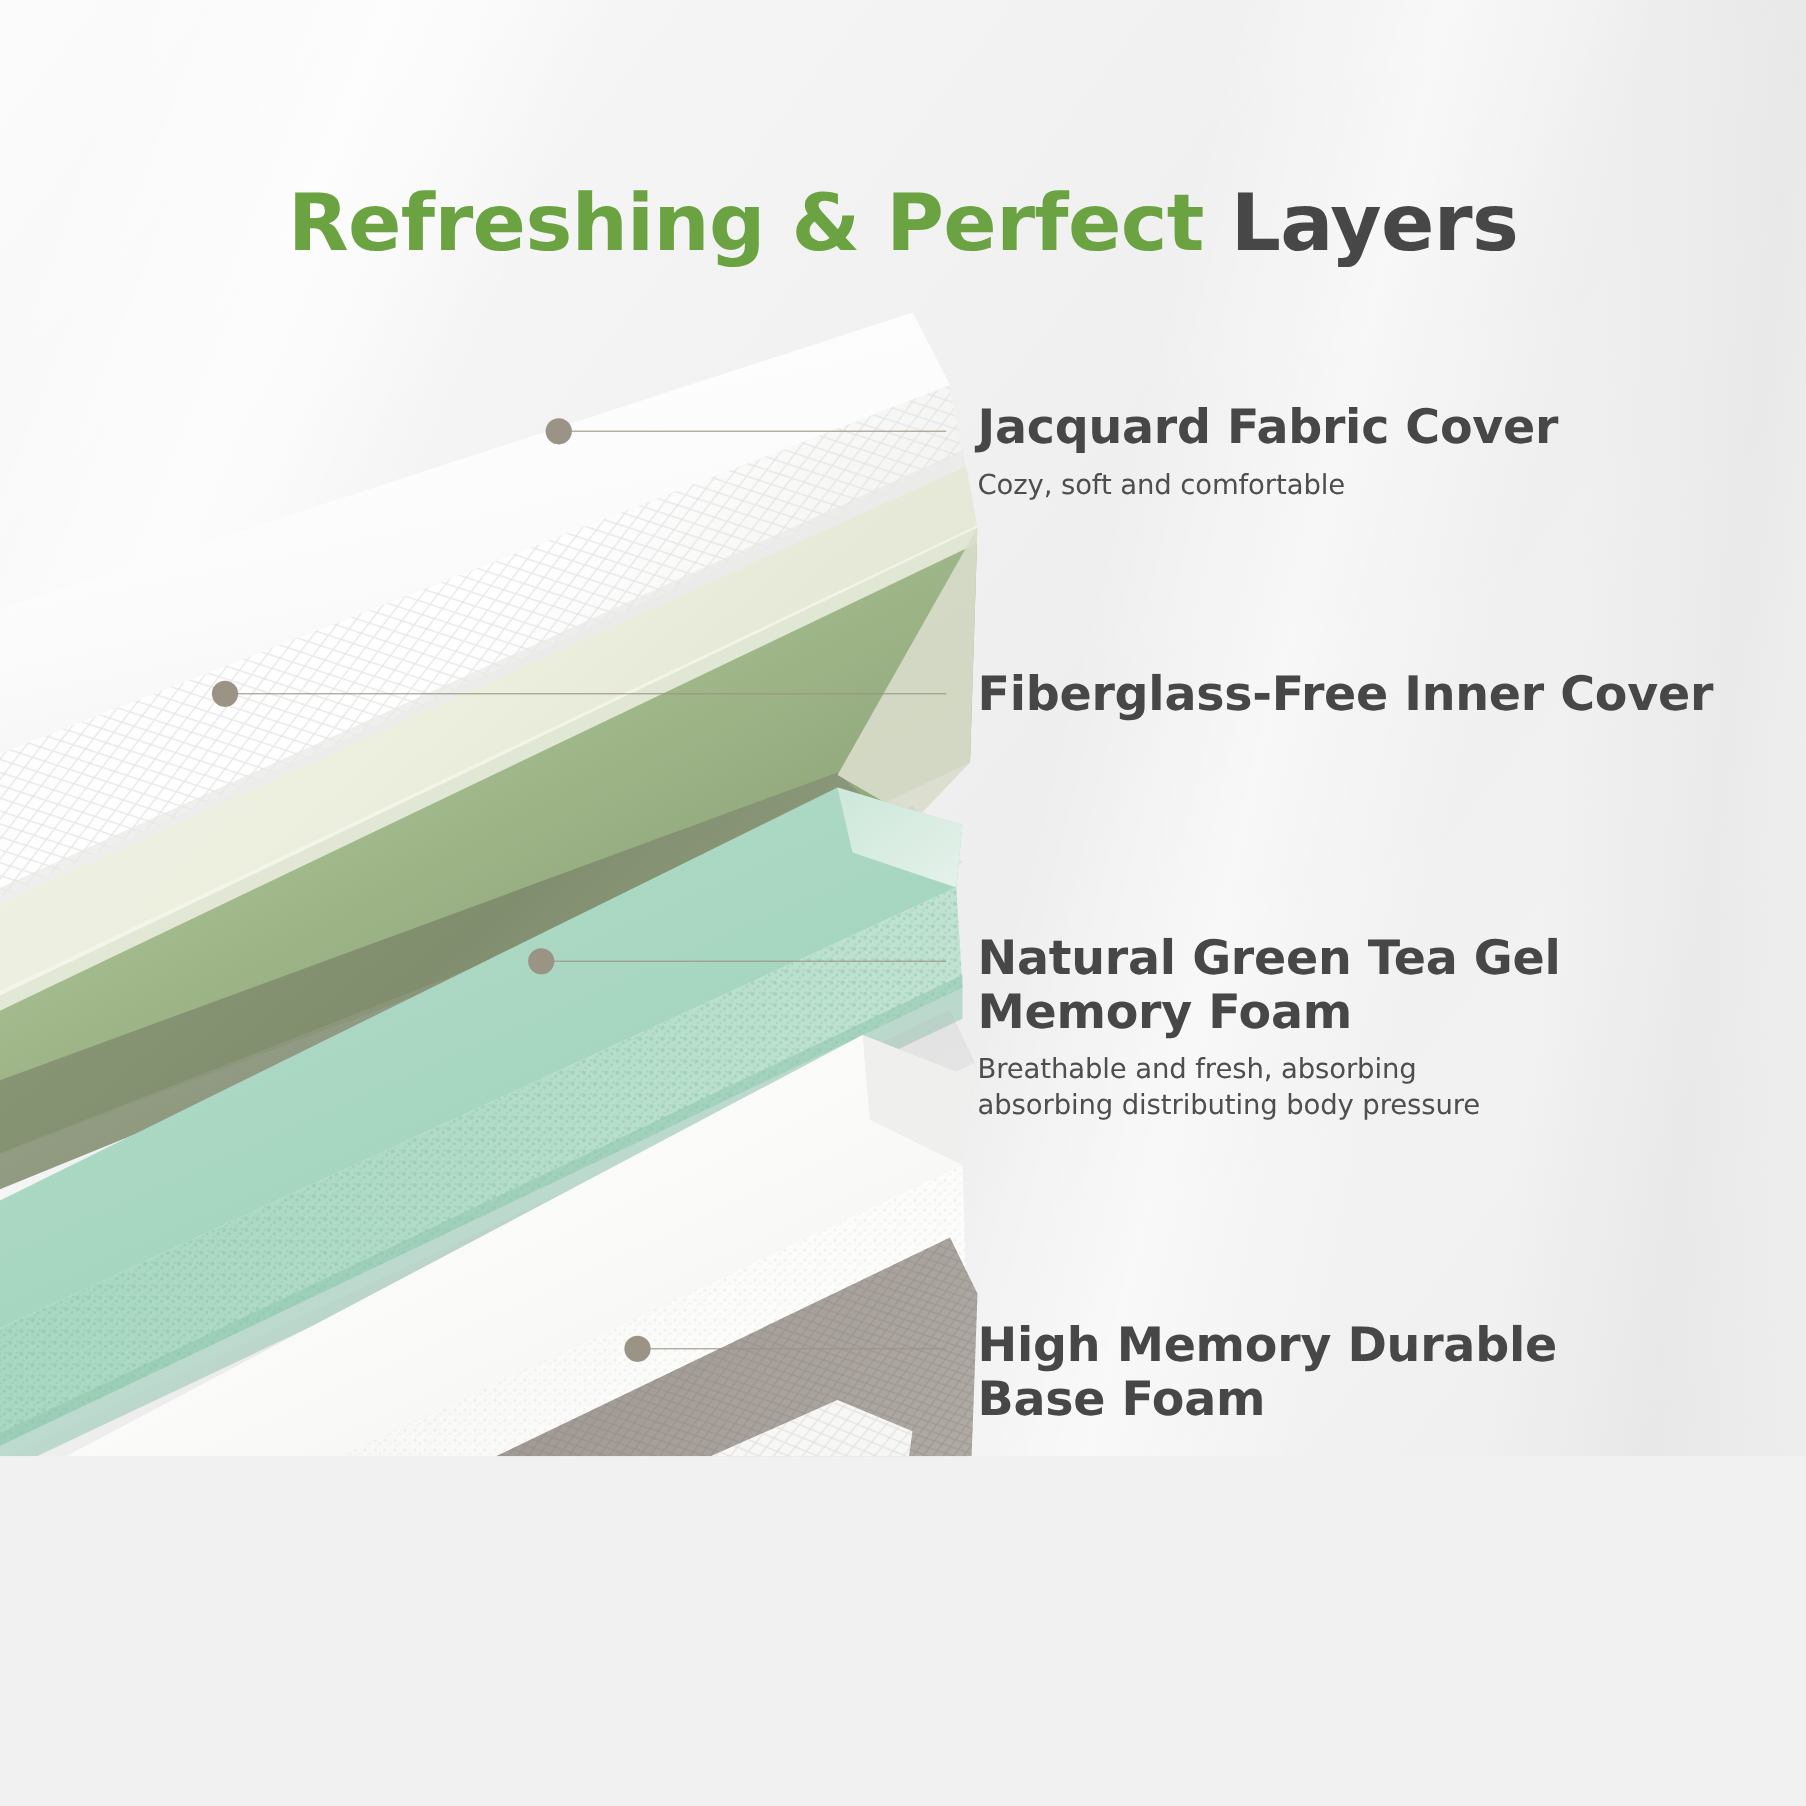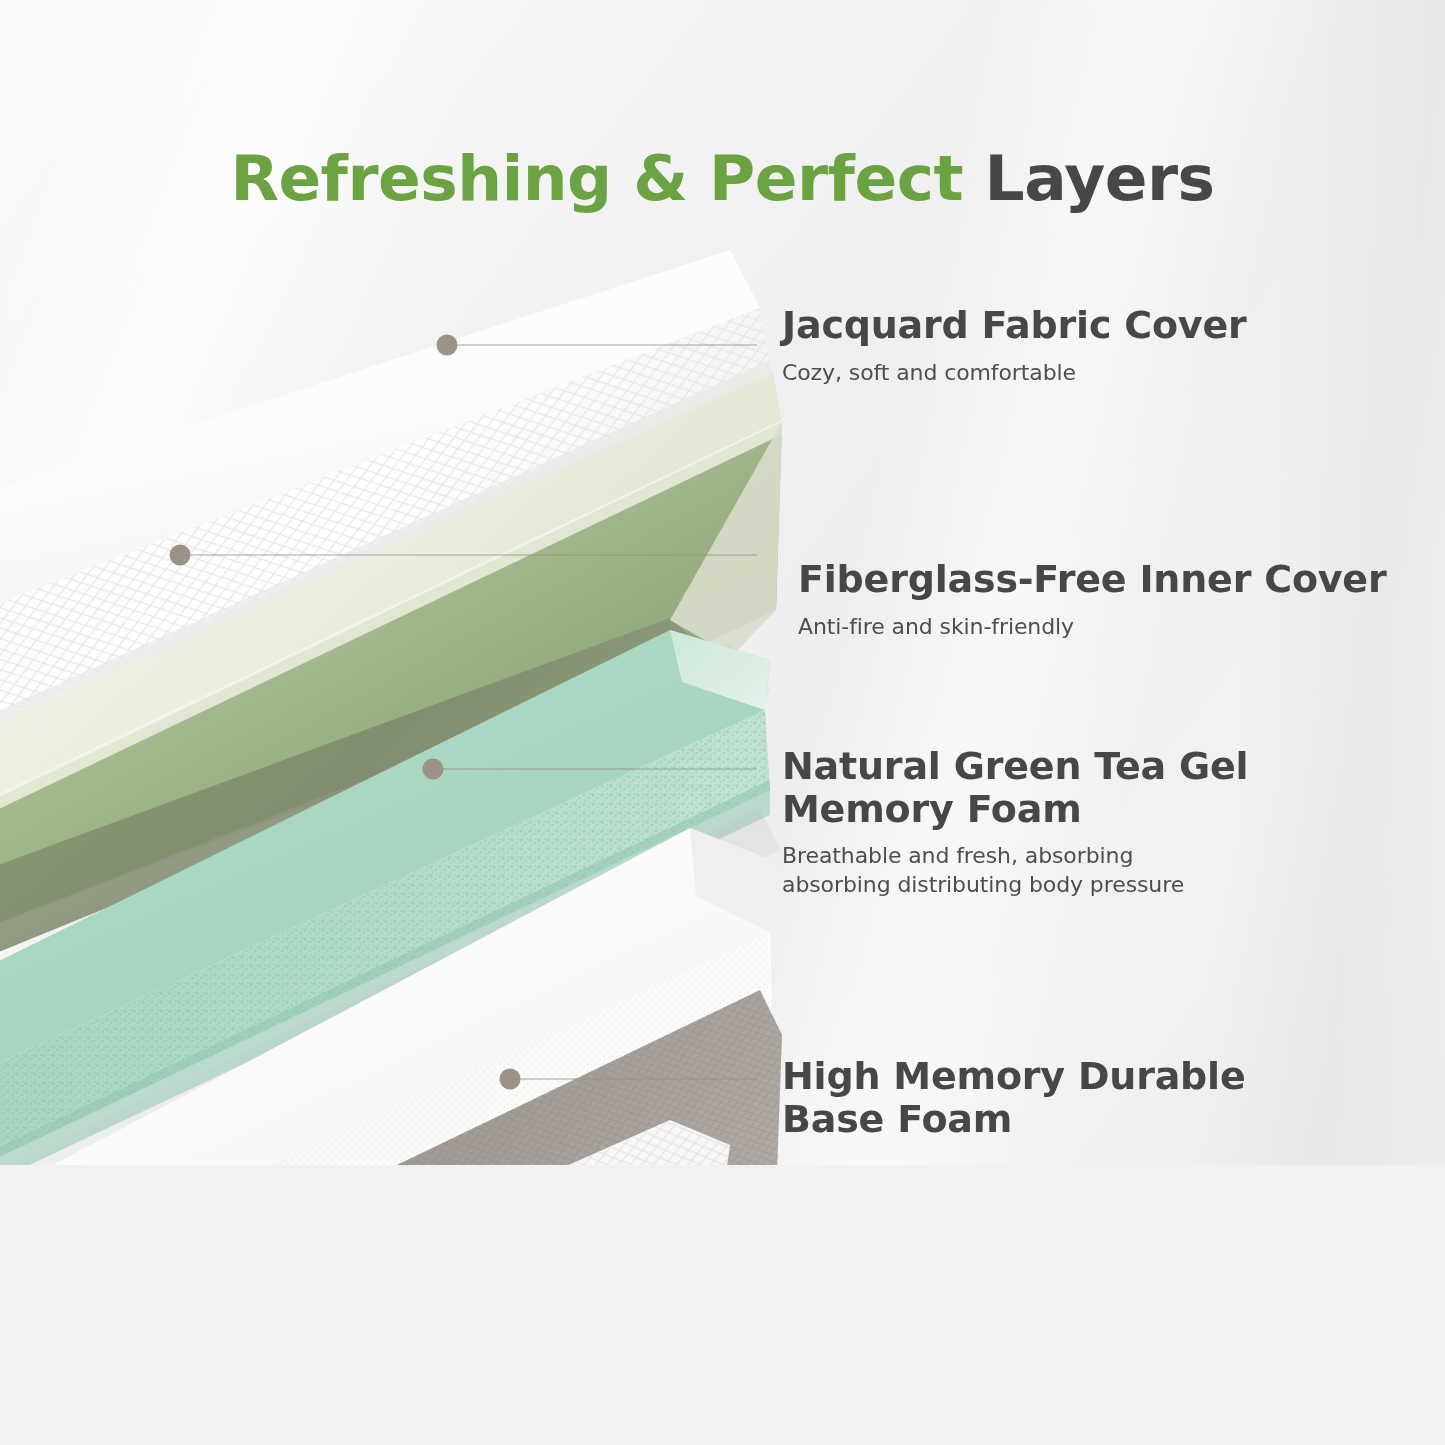--- a/index.html
+++ b/index.html
@@ -284,28 +284,27 @@
 
     <div class="callout-dot" style="left:433px; top:769px;"></div>
     <div class="callout-line" style="left:433px; top:769px; width:324px;"></div>
 
     <div class="callout-dot" style="left:510px; top:1079px;"></div>
     <div class="callout-line" style="left:510px; top:1079px; width:247px;"></div>
   </div>
 
   <div class="labels">
 
-    <div class="label-block" style="top:304px;">
+    <div class="label-block" style="top:320px;">
       <div class="label-title">Jacquard Fabric Cover</div>
       <div class="label-desc">Cozy, soft and comfortable</div>
     </div>
 
-    <div class="label-block" style="top:558px;margin-left:16px;">
+    <div class="label-block" style="top:534px;">
       <div class="label-title">Fiberglass-Free Inner Cover</div>
-      <div class="label-desc">Anti-fire and skin-friendly</div>
     </div>
 
     <div class="label-block" style="top:745px;">
       <div class="label-title">Natural Green Tea Gel
 Memory Foam</div>
       <div class="label-desc">Breathable and fresh, absorbing
 absorbing distributing body pressure</div>
     </div>
 
     <div class="label-block" style="top:1055px;">

